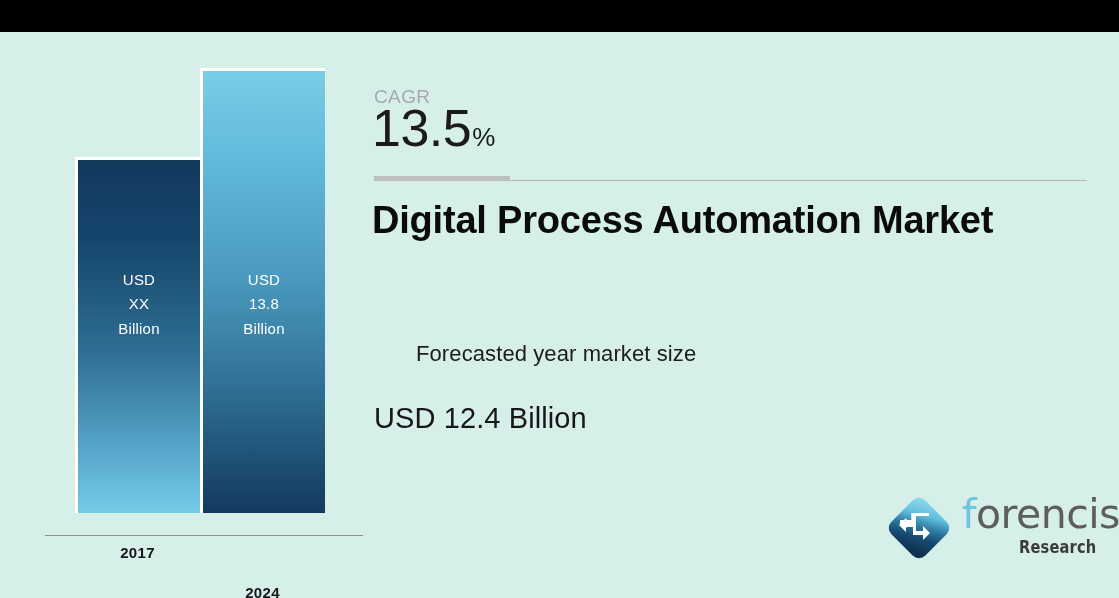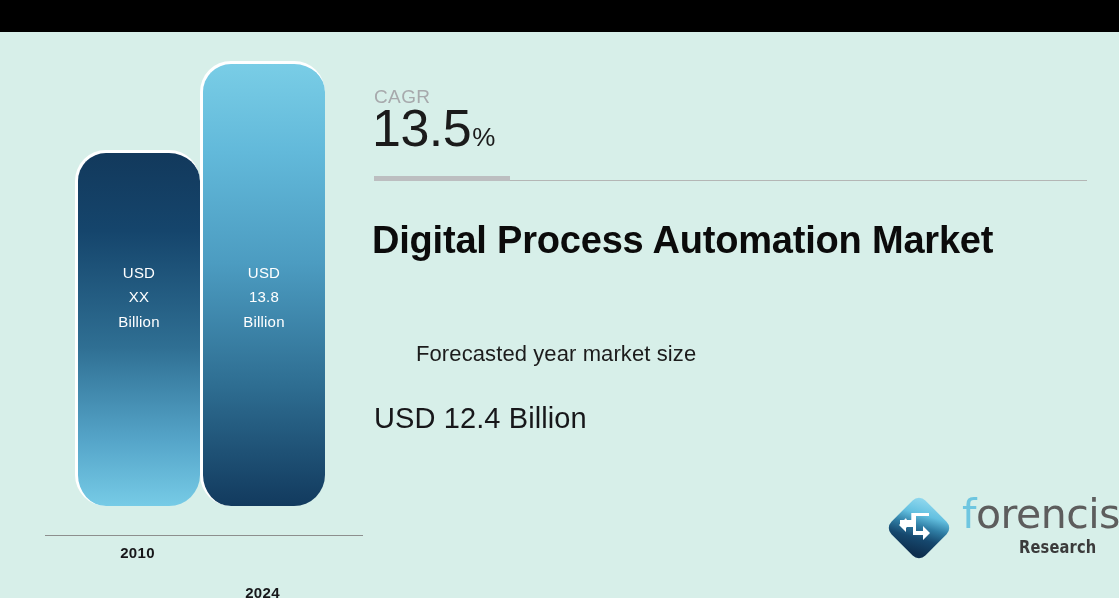--- a/index.html
+++ b/index.html
@@ -37,25 +37,24 @@
   .axis-line {
     position: absolute;
     left: 45px;
     top: 503px;
     width: 318px;
     height: 1px;
     background: #8d8f8e;
   }
   .bar {
     position: absolute;
-    bottom: 92px;
+    bottom: 85px;
     border-top: 3px solid #ffffff;
     border-left: 3px solid #ffffff;
     box-sizing: border-box;
-    border-radius: 31px;
   }
   .bar .bar-label {
     position: absolute;
     left: 0;
     right: 0;
     top: 108px;
     text-align: center;
     color: #ffffff;
     font-size: 15px;
     line-height: 1.62;
@@ -139,21 +138,21 @@
     position: absolute;
     left: 2px;
     top: 144px;
     width: 136px;
     height: 5px;
     background: #bcbec0;
   }
   .report-title {
     position: absolute;
     left: 0px;
-    top: 185px;
+    top: 165px;
     width: 640px;
     font-size: 38px;
     font-weight: bold;
     color: #0b0b0b;
     line-height: 1.22;
     letter-spacing: -0.2px;
   }
   .subtitle {
     position: absolute;
     left: 2px;
@@ -231,21 +230,21 @@
     </div>
 
     <div class="bar" id="bar-2024">
       <div class="bar-label">
         <span>USD</span>
         <span>13.8</span>
         <span>Billion</span>
       </div>
     </div>
 
-    <div class="tick" id="tick-2019">2010</div>
+    <div class="tick" id="tick-2019">2017</div>
     <div class="tick" id="tick-2024">2024</div>
 
   </div>
 
   <div class="info-panel">
 
     <div class="cagr-label">CAGR</div>
 
     <div class="cagr-value-row">
       <span class="cagr-value">13.5</span>

